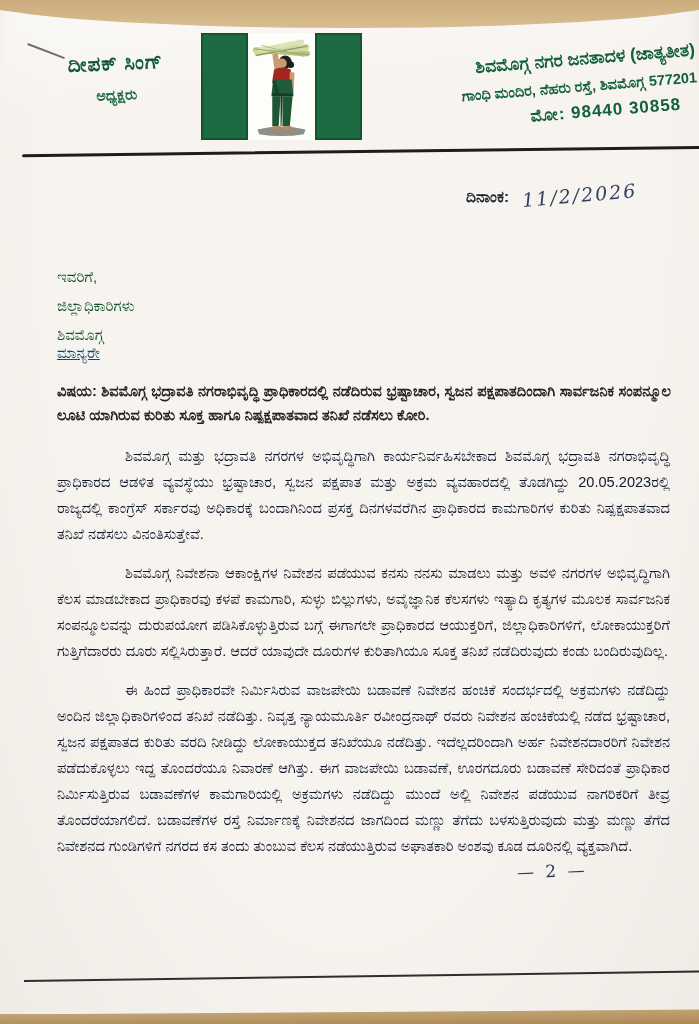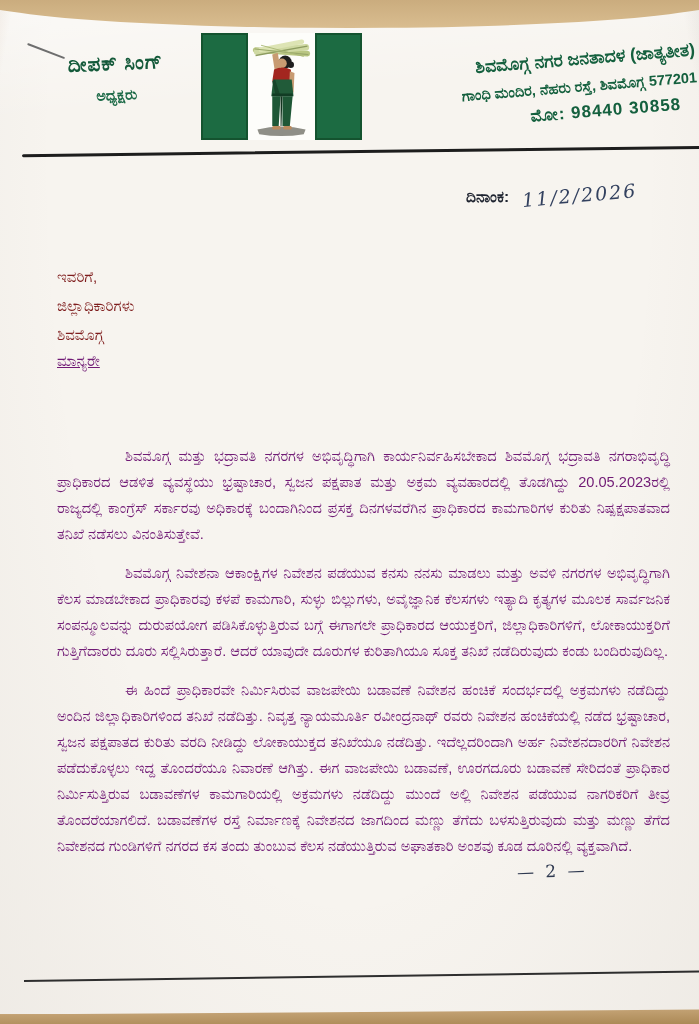--- a/index.html
+++ b/index.html
@@ -72,29 +72,29 @@
   
   .date-line{position:absolute;left:466px;top:184px;white-space:nowrap;}
   .date-label{font-size:15.5px;font-weight:bold;color:#1f2430;text-align:right;}
   .date-value{
     display:inline-block;font-size:19px;color:#33415f;margin-left:8px;
     font-style:italic;letter-spacing:2px;transform:rotate(-5deg);
     font-family:"DejaVu Serif","Liberation Serif",serif;
   }
 
   
-  .recipient{position:absolute;left:57px;top:262px;font-size:15px;line-height:29px;color:#7f1d1d;}
-  .greeting{position:absolute;left:57px;top:352px;font-size:15px;color:#701a75;text-decoration:underline;}
+  .recipient{position:absolute;left:57px;top:262px;font-size:15px;line-height:29px;color:#14532d;}
+  .greeting{position:absolute;left:57px;top:344px;font-size:15px;color:#0c4a6e;text-decoration:underline;}
   .subject{
     position:absolute;left:57px;top:379px;width:614px;
     font-size:14.6px;font-weight:bold;line-height:24px;color:#222;text-align:justify;
   }
   .letter-body{position:absolute;left:57px;top:443px;width:613px;}
   .letter-body p{
-    margin:0 0 13px 0;font-size:14.6px;line-height:26px;color:#701a75;
+    margin:0 0 13px 0;font-size:14.6px;line-height:26px;color:#0f172a;
     text-align:justify;text-indent:68px;
   }
   .page-number{
     position:absolute;left:517px;top:861px;font-size:17px;color:#2f3950;
     letter-spacing:3px;transform:rotate(-2deg);white-space:nowrap;
     font-family:"DejaVu Serif","Liberation Serif",serif;
   }
   .footer-rule{
     position:absolute;left:24px;top:980px;width:680px;height:2px;
     background:#2e2e2e;transform:rotate(-0.8deg);transform-origin:left center;
@@ -174,20 +174,21 @@
     </div>
 
     <div class="recipient">
       <div>ಇವರಿಗೆ,</div>
       <div>ಜಿಲ್ಲಾಧಿಕಾರಿಗಳು</div>
       <div>ಶಿವಮೊಗ್ಗ</div>
     </div>
 
     <div class="greeting">ಮಾನ್ಯರೇ</div>
 
+    <div class="subject">ವಿಷಯ: ಶಿವಮೊಗ್ಗ ಭದ್ರಾವತಿ ನಗರಾಭಿವೃದ್ಧಿ ಪ್ರಾಧಿಕಾರದಲ್ಲಿ ನಡೆದಿರುವ ಭ್ರಷ್ಟಾಚಾರ, ಸ್ವಜನ ಪಕ್ಷಪಾತದಿಂದಾಗಿ ಸಾರ್ವಜನಿಕ ಸಂಪನ್ಮೂಲ ಲೂಟಿ ಯಾಗಿರುವ ಕುರಿತು ಸೂಕ್ತ ಹಾಗೂ ನಿಷ್ಪಕ್ಷಪಾತವಾದ ತನಿಖೆ ನಡೆಸಲು ಕೋರಿ.</div>
 
     <div class="letter-body">
       <p>ಶಿವಮೊಗ್ಗ ಮತ್ತು ಭದ್ರಾವತಿ ನಗರಗಳ ಅಭಿವೃದ್ಧಿಗಾಗಿ ಕಾರ್ಯನಿರ್ವಹಿಸಬೇಕಾದ ಶಿವಮೊಗ್ಗ ಭದ್ರಾವತಿ ನಗರಾಭಿವೃದ್ಧಿ ಪ್ರಾಧಿಕಾರದ ಆಡಳಿತ ವ್ಯವಸ್ಥೆಯು ಭ್ರಷ್ಟಾಚಾರ, ಸ್ವಜನ ಪಕ್ಷಪಾತ ಮತ್ತು ಅಕ್ರಮ ವ್ಯವಹಾರದಲ್ಲಿ ತೊಡಗಿದ್ದು 20.05.2023ರಲ್ಲಿ ರಾಜ್ಯದಲ್ಲಿ ಕಾಂಗ್ರೆಸ್ ಸರ್ಕಾರವು ಅಧಿಕಾರಕ್ಕೆ ಬಂದಾಗಿನಿಂದ ಪ್ರಸಕ್ತ ದಿನಗಳವರೆಗಿನ ಪ್ರಾಧಿಕಾರದ ಕಾಮಗಾರಿಗಳ ಕುರಿತು ನಿಷ್ಪಕ್ಷಪಾತವಾದ ತನಿಖೆ ನಡೆಸಲು ವಿನಂತಿಸುತ್ತೇವೆ.</p>
       <p>ಶಿವಮೊಗ್ಗ ನಿವೇಶನಾ ಆಕಾಂಕ್ಷಿಗಳ ನಿವೇಶನ ಪಡೆಯುವ ಕನಸು ನನಸು ಮಾಡಲು ಮತ್ತು ಅವಳಿ ನಗರಗಳ ಅಭಿವೃದ್ಧಿಗಾಗಿ ಕೆಲಸ ಮಾಡಬೇಕಾದ ಪ್ರಾಧಿಕಾರವು ಕಳಪೆ ಕಾಮಗಾರಿ, ಸುಳ್ಳು ಬಿಲ್ಲುಗಳು, ಅವೈಜ್ಞಾನಿಕ ಕೆಲಸಗಳು ಇತ್ಯಾದಿ ಕೃತ್ಯಗಳ ಮೂಲಕ ಸಾರ್ವಜನಿಕ ಸಂಪನ್ಮೂಲವನ್ನು ದುರುಪಯೋಗ ಪಡಿಸಿಕೊಳ್ಳುತ್ತಿರುವ ಬಗ್ಗೆ ಈಗಾಗಲೇ ಪ್ರಾಧಿಕಾರದ ಆಯುಕ್ತರಿಗೆ, ಜಿಲ್ಲಾಧಿಕಾರಿಗಳಿಗೆ, ಲೋಕಾಯುಕ್ತರಿಗೆ ಗುತ್ತಿಗೆದಾರರು ದೂರು ಸಲ್ಲಿಸಿರುತ್ತಾರೆ. ಆದರೆ ಯಾವುದೇ ದೂರುಗಳ ಕುರಿತಾಗಿಯೂ ಸೂಕ್ತ ತನಿಖೆ ನಡೆದಿರುವುದು ಕಂಡು ಬಂದಿರುವುದಿಲ್ಲ.</p>
       <p>ಈ ಹಿಂದೆ ಪ್ರಾಧಿಕಾರವೇ ನಿರ್ಮಿಸಿರುವ ವಾಜಪೇಯಿ ಬಡಾವಣೆ ನಿವೇಶನ ಹಂಚಿಕೆ ಸಂದರ್ಭದಲ್ಲಿ ಅಕ್ರಮಗಳು ನಡೆದಿದ್ದು ಅಂದಿನ ಜಿಲ್ಲಾಧಿಕಾರಿಗಳಿಂದ ತನಿಖೆ ನಡೆದಿತ್ತು. ನಿವೃತ್ತ ನ್ಯಾಯಮೂರ್ತಿ ರವೀಂದ್ರನಾಥ್ ರವರು ನಿವೇಶನ ಹಂಚಿಕೆಯಲ್ಲಿ ನಡೆದ ಭ್ರಷ್ಟಾಚಾರ, ಸ್ವಜನ ಪಕ್ಷಪಾತದ ಕುರಿತು ವರದಿ ನೀಡಿದ್ದು ಲೋಕಾಯುಕ್ತದ ತನಿಖೆಯೂ ನಡೆದಿತ್ತು. ಇದೆಲ್ಲದರಿಂದಾಗಿ ಅರ್ಹ ನಿವೇಶನದಾರರಿಗೆ ನಿವೇಶನ ಪಡೆದುಕೊಳ್ಳಲು ಇದ್ದ ತೊಂದರೆಯೂ ನಿವಾರಣೆ ಆಗಿತ್ತು. ಈಗ ವಾಜಪೇಯಿ ಬಡಾವಣೆ, ಊರಗದೂರು ಬಡಾವಣೆ ಸೇರಿದಂತೆ ಪ್ರಾಧಿಕಾರ ನಿರ್ಮಿಸುತ್ತಿರುವ ಬಡಾವಣೆಗಳ ಕಾಮಗಾರಿಯಲ್ಲಿ ಅಕ್ರಮಗಳು ನಡೆದಿದ್ದು ಮುಂದೆ ಅಲ್ಲಿ ನಿವೇಶನ ಪಡೆಯುವ ನಾಗರಿಕರಿಗೆ ತೀವ್ರ ತೊಂದರೆಯಾಗಲಿದೆ. ಬಡಾವಣೆಗಳ ರಸ್ತೆ ನಿರ್ಮಾಣಕ್ಕೆ ನಿವೇಶನದ ಜಾಗದಿಂದ ಮಣ್ಣು ತೆಗೆದು ಬಳಸುತ್ತಿರುವುದು ಮತ್ತು ಮಣ್ಣು ತೆಗೆದ ನಿವೇಶನದ ಗುಂಡಿಗಳಿಗೆ ನಗರದ ಕಸ ತಂದು ತುಂಬುವ ಕೆಲಸ ನಡೆಯುತ್ತಿರುವ ಅಘಾತಕಾರಿ ಅಂಶವು ಕೂಡ ದೂರಿನಲ್ಲಿ ವ್ಯಕ್ತವಾಗಿದೆ.</p>
     </div>
 
     <div class="page-number">— 2 —</div>
 
     <div class="footer-rule"></div>

